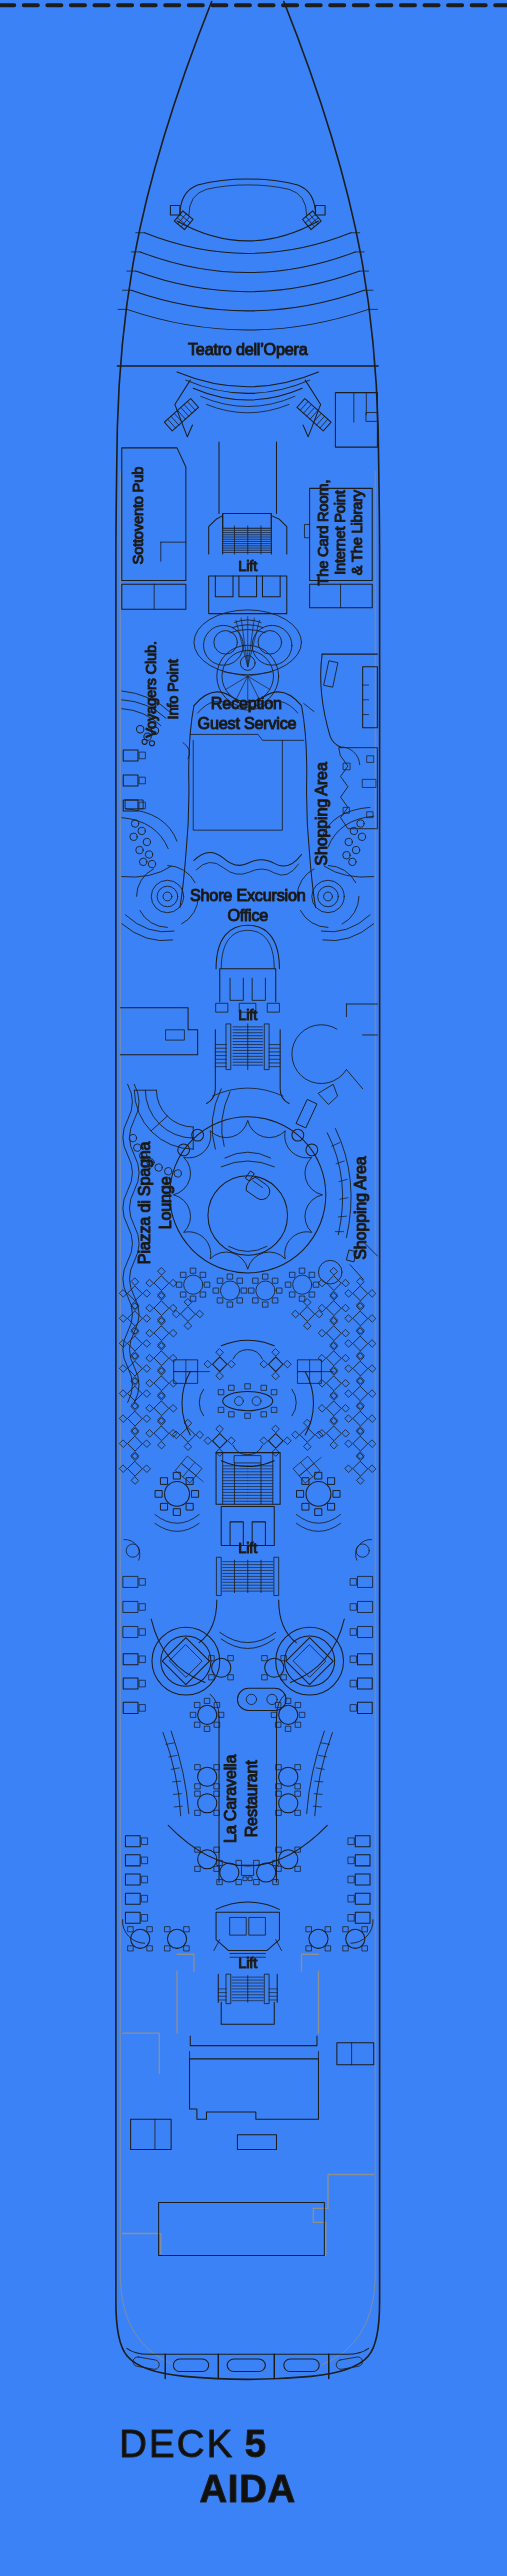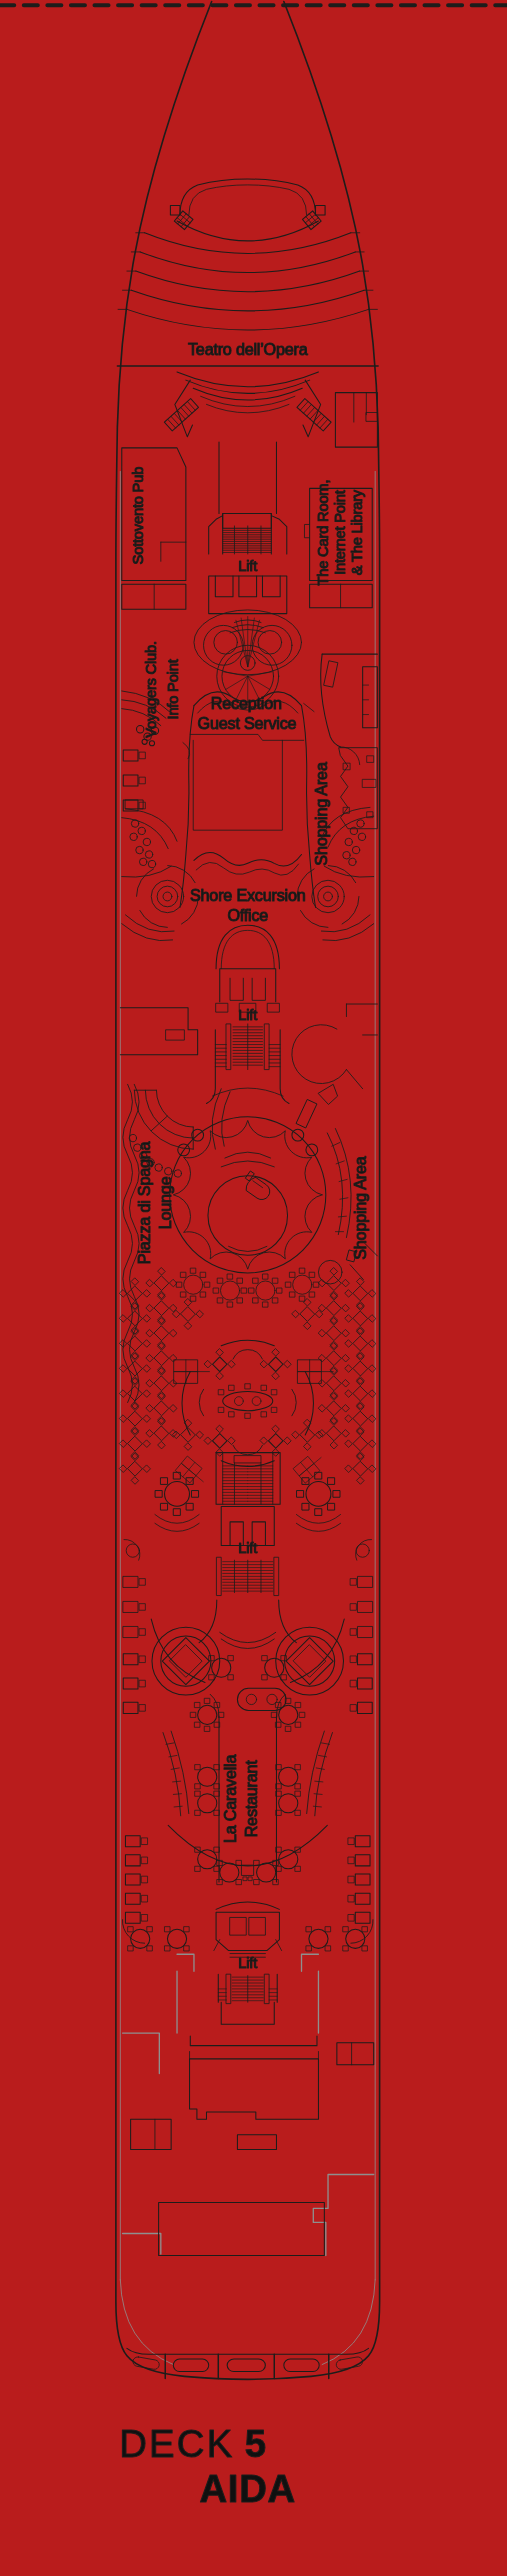--- a/index.html
+++ b/index.html
@@ -1,16 +1,16 @@
 <!DOCTYPE html>
 <html style="font-size:11.8px"><head>
 <meta charset="utf-8">
 <style>
   html,body{margin:0;padding:0;background:#ffffff;}
-  .page{position:relative;width:508px;height:2576px;background:#b91c1c;overflow:hidden;
+  .page{position:relative;width:508px;height:2576px;background:#3b82f6;overflow:hidden;
         font-family:"Liberation Sans", sans-serif;text-align:center;}
   svg{position:absolute;left:0;top:0;}
   svg text{font-family:"Liberation Sans", sans-serif;fill:#101010;letter-spacing:-0.3px;}
   .lbl{font-size:20px;}
   .lbl-big{font-size:22px;}
   .title-light{font-size:52px;letter-spacing:3px;font-weight:400;}
   .title-bold{font-size:52px;font-weight:700;letter-spacing:1px;}
 </style>
 </head>
 <body>

